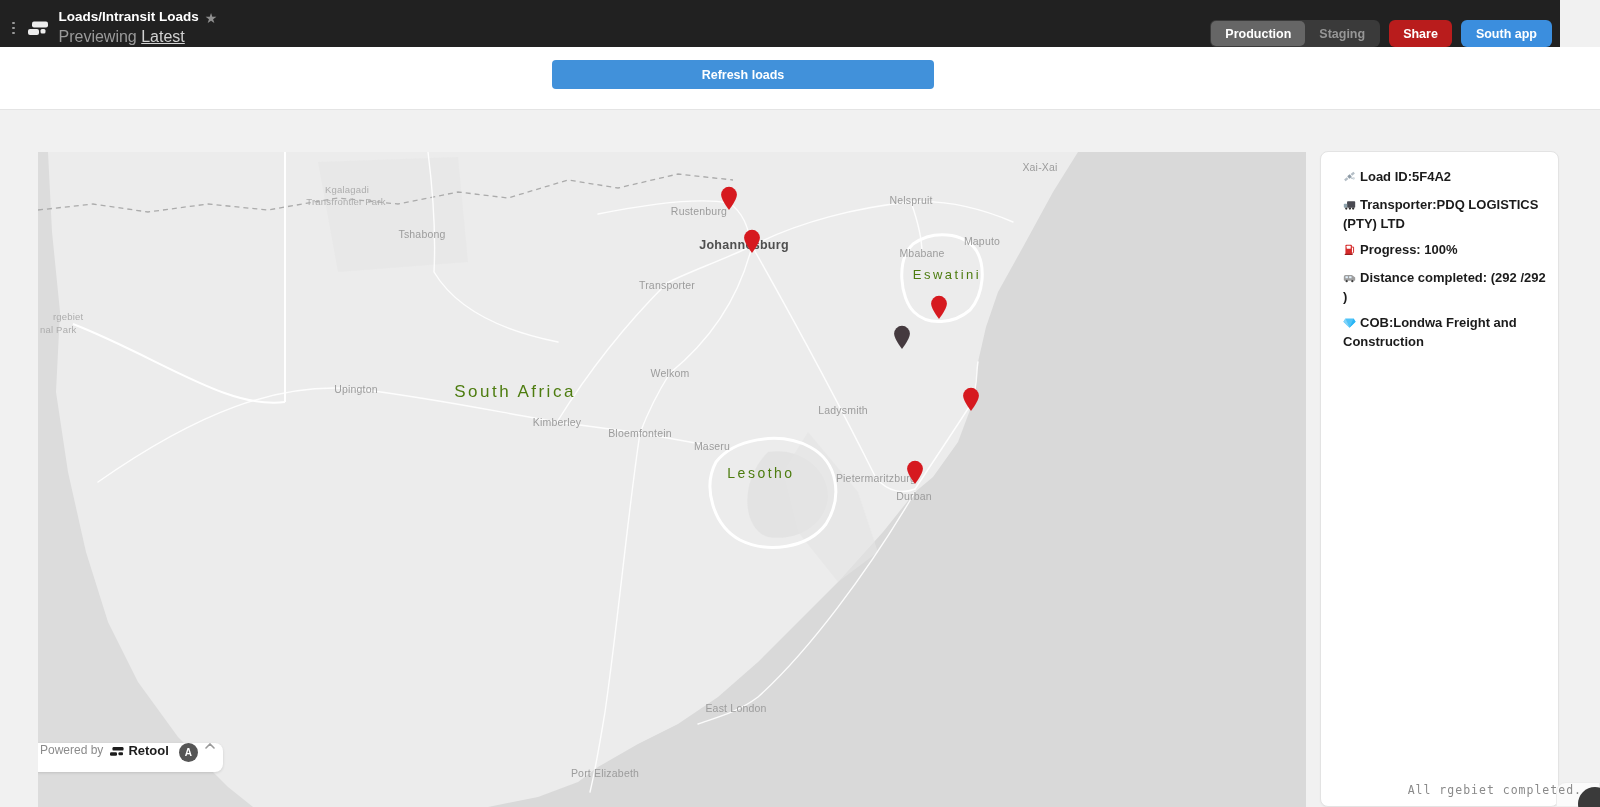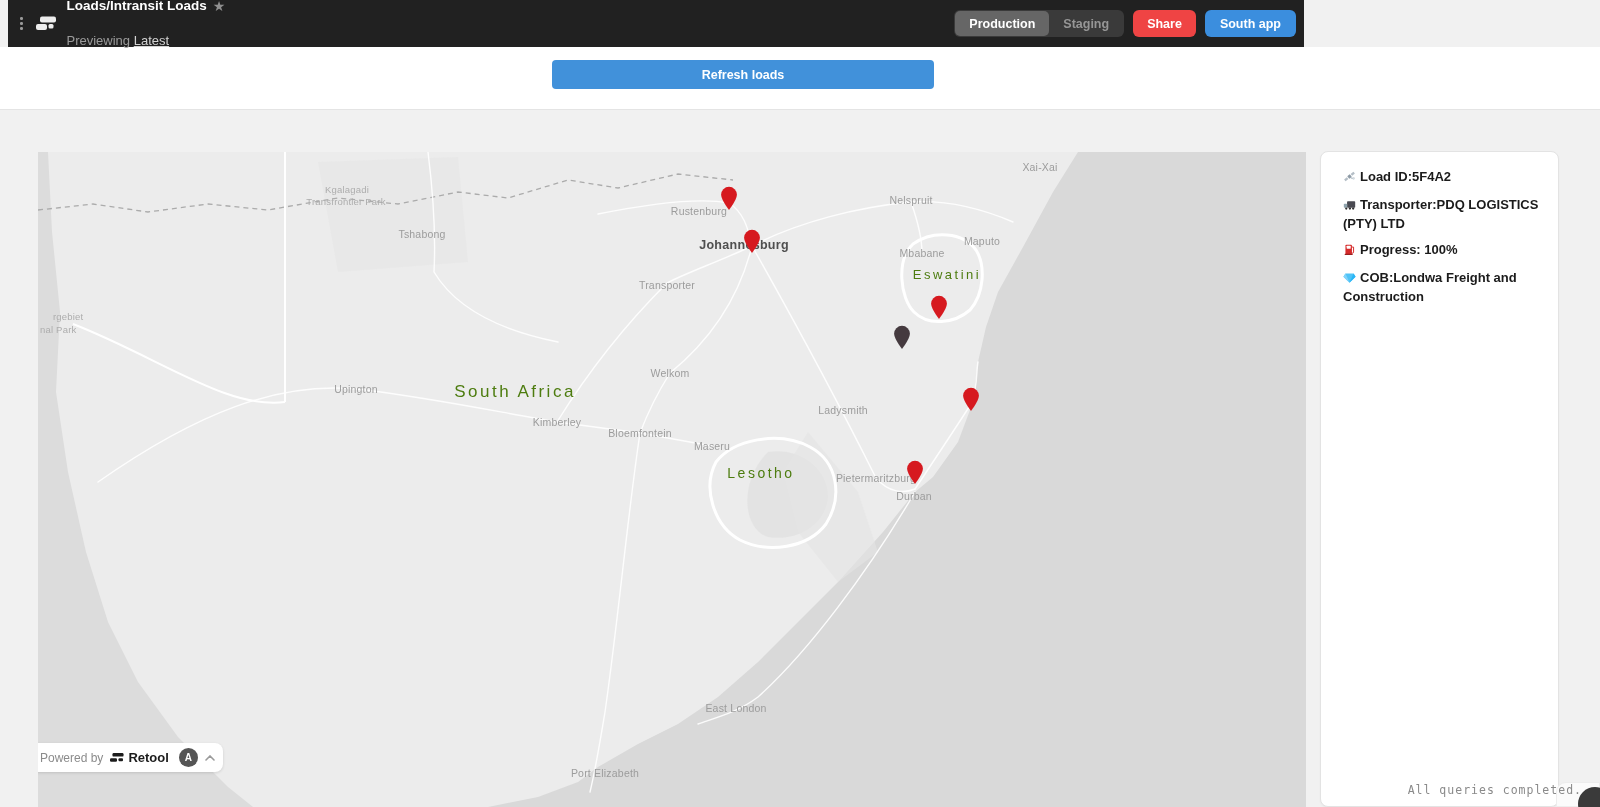--- a/index.html
+++ b/index.html
@@ -1,41 +1,41 @@
 <!DOCTYPE html>
 <html><head>
 <meta charset="utf-8">
 <style>
   * { margin:0; padding:0; box-sizing:border-box; }
   html,body { width:1600px; height:807px; overflow:hidden; background:#f1f1f1;
               font-family:"Liberation Sans", sans-serif; position:relative; }
 
   
-  .app-header { position:absolute; left:8px; top:0; width:1296px; height:47px;
-    background:#212121; display:flex; align-items:center; justify-content:space-between;
+  .app-header { position:absolute; left:0; top:0; width:1560px; height:47px;
+    background:#212121; display:flex; align-items:flex-end; justify-content:space-between;
     padding:0 8px; z-index:30; }
   .hdr-left { display:flex; align-items:center; gap:8px; }
   .kebab { display:flex; flex-direction:column; gap:2.5px; padding:6px 4px; cursor:pointer; }
   .kebab i { width:2.5px; height:2.5px; border-radius:50%; background:#9a9a9a; display:block; }
   .hdr-logo { margin-right:2px; display:flex; align-items:center; }
   .hdr-text { display:flex; flex-direction:column; line-height:1.25; }
   .hdr-title-row { display:flex; align-items:center; gap:6px; }
   .hdr-title { color:#fff; font-size:13.5px; font-weight:700; }
   .star { color:#8f8f8f; font-size:14px; line-height:1; cursor:pointer; }
-  .hdr-sub { font-size:13px; color:#9a9a9a; margin-top:18px; }
+  .hdr-sub { font-size:16px; color:#9a9a9a; margin-top:1px; }
   .hdr-sub a { color:#d2d2d2; text-decoration:underline; cursor:pointer; }
   .hdr-right { display:flex; align-items:center; gap:9px; }
   .seg-ctl { display:flex; background:#3a3a3a; border-radius:6px; padding:1px; height:27px; }
   .seg { display:flex; align-items:center; padding:0 14px; font-size:12.5px; font-weight:600;
          border-radius:5px; cursor:pointer; }
   .seg.active { background:#666666; color:#fff; }
   .seg.inactive { color:#969696; }
   .hdr-btn { height:27px; display:flex; align-items:center; padding:0 14px; border-radius:6px;
              font-size:12.5px; font-weight:600; color:#fff; cursor:pointer; border:none; }
-  .hdr-btn.share { background:#ef4444; }
+  .hdr-btn.share { background:#b91c1c; }
   .hdr-btn.edit { background:#3b8ede; font-weight:700; padding:0 15px; }
 
   
   .toolbar-band { position:absolute; left:0; top:47px; width:1600px; height:63px;
     background:#ffffff; border-bottom:1px solid #e4e4e4; z-index:20; }
   .refresh-btn { position:absolute; left:552px; top:13px; width:382px; height:29px;
     background:#4191da; color:#fff; font-size:12.5px; font-weight:700; border:none;
     border-radius:4px; cursor:pointer; font-family:"Liberation Sans",sans-serif; }
 
   
@@ -45,21 +45,21 @@
   .maplabel { position:absolute; transform:translate(-50%,-50%); white-space:nowrap;
     color:#9c9c9c; font-size:10.5px; letter-spacing:.2px; }
   .maplabel.left { transform:translate(0,-50%); }
   .maplabel.city { color:#4f4f4f; font-weight:700; font-size:12.5px; letter-spacing:.3px; }
   .maplabel.country { color:#4d7c0f; letter-spacing:2.5px;padding-left:10px; }
   .maplabel.area { color:#adadad; font-size:9.5px; }
   .map-pin { position:absolute; transform:translate(-50%,-100%); cursor:pointer; z-index:5; }
 
   
   .badge { position:absolute; left:30px; top:743px; height:29px; background:#fff;
-    border-radius:8px; display:flex; align-items:center; padding:0 8px 0 10px;
+    border-radius:8px; display:flex; align-items:flex-start; padding:0 8px 0 10px;
     box-shadow:0 1px 3px rgba(0,0,0,.12); z-index:10; }
   .badge .pb { color:#8b8b8b; font-size:12px; margin-right:7px; }
   .badge .brand { color:#1c1c1c; font-size:13px; font-weight:700; margin:0 10px 0 4px; }
   .badge .avatar { width:19px; height:19px; border-radius:50%; background:#555;
     color:#fff; font-size:10px; font-weight:700; display:flex; align-items:center;
     justify-content:center; cursor:pointer; }
   .badge .caret { margin-left:7px; cursor:pointer; display:flex; }
 
   
   .panel { position:absolute; left:1320px; top:151px; width:239px; height:656px;
@@ -240,22 +240,29 @@
             <circle cx="8.5" cy="13" r="1.4" fill="#2f2f2f"></circle>
             <circle cx="12.5" cy="13" r="1.4" fill="#2f2f2f"></circle>
           </svg></span><span>Transporter:PDQ LOGISTICS (PTY) LTD</span></p>
       <p class="detail-line"><span class="detail-icon"><svg width="13" height="13" viewBox="0 0 16 16">
             <rect x="3" y="2" width="8" height="12" rx="1.2" fill="#d62b2b"></rect>
             <rect x="4.5" y="3.5" width="5" height="3.5" rx="0.6" fill="#ffffff"></rect>
             <path d="M11,5 h2 v6 a1.5,1.5 0 0 1 -3,0" stroke="#d62b2b" fill="none" stroke-width="1.2"></path>
             <rect x="2" y="13.2" width="10" height="1.6" rx="0.5" fill="#9a1f1f"></rect>
           </svg></span><span>Progress: 100%</span></p>
       <p class="detail-line"><span class="detail-icon"><svg width="13" height="13" viewBox="0 0 16 16">
+            <path d="M1,11 V7 a2,2 0 0 1 2,-2 h8 l4,3 v3 a1,1 0 0 1 -1,1 H2 a1,1 0 0 1 -1,-1 Z" fill="#9e9e9e"></path>
+            <rect x="3" y="6.5" width="3" height="2.5" rx="0.4" fill="#e3f2fd"></rect>
+            <rect x="7.5" y="6.5" width="3" height="2.5" rx="0.4" fill="#e3f2fd"></rect>
+            <circle cx="4.5" cy="12.5" r="1.4" fill="#3d3d3d"></circle>
+            <circle cx="11.5" cy="12.5" r="1.4" fill="#3d3d3d"></circle>
+          </svg></span><span>Distance completed: (292 /292 )</span></p>
+      <p class="detail-line"><span class="detail-icon"><svg width="13" height="13" viewBox="0 0 16 16">
             <path d="M3,3 h10 l2.5,4 L8,14.5 L0.5,7 Z" fill="#4fc3f7"></path>
             <path d="M3,3 L8,14.5 L0.5,7 Z" fill="#81d4fa"></path>
             <path d="M13,3 L15.5,7 L8,14.5 Z" fill="#29b6f6"></path>
           </svg></span><span>COB:Londwa Freight and Construction</span></p>
     </div>
 </div>
 
-<div class="status-msg">All queries completed.</div>
+<div class="status-msg">All rgebiet completed.</div>
 <div class="toast-corner"></div>
 <div class="debug-btn"></div>
 
 </body></html>

